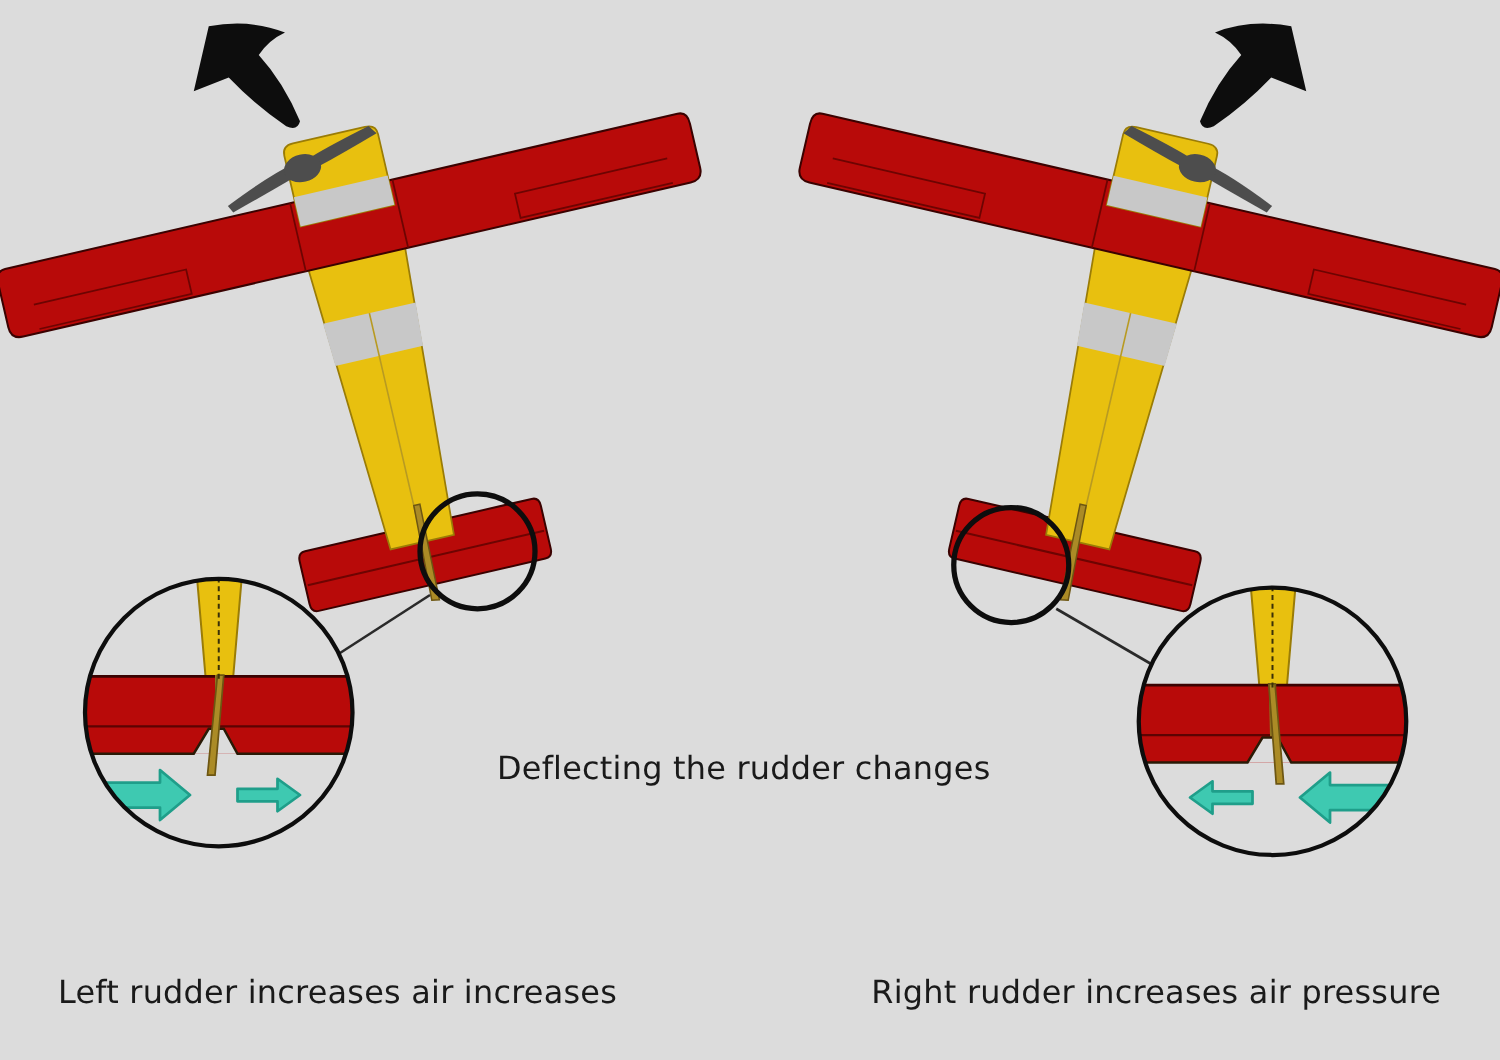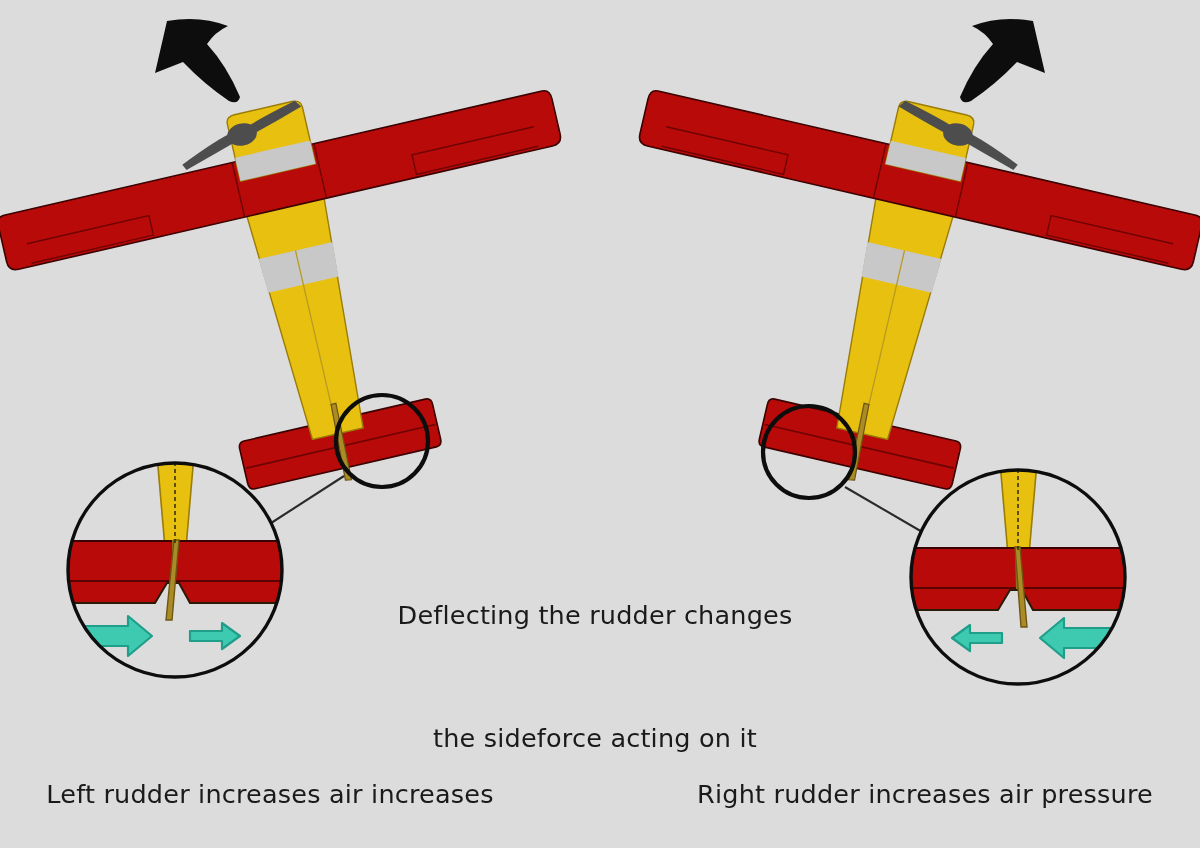--- a/index.html
+++ b/index.html
@@ -210,21 +210,20 @@
           <path d="M 1120 628 L 1064 628 L 1064 618 L 1040 638 L 1064 658 L 1064 648 L 1120 648 Z" fill="#3ec9b1" stroke="#1f9e8a" stroke-width="2.2" stroke-linejoin="round"></path>
         </g>
       </g>
       <circle cx="1018" cy="577" r="107" fill="none" stroke="#0d0d0d" stroke-width="3.4"></circle>
     </g>
 
   </svg>
 
   <div class="caption" id="center-caption">
     <div>Deflecting the rudder changes</div>
-    <div>the sideforce acting on it</div>
   </div>
 
   <div class="caption" id="left-caption">
     <div>Left rudder increases air increases</div>
     
   </div>
 
   <div class="caption" id="right-caption">
     <div>Right rudder increases air pressure</div>
     

